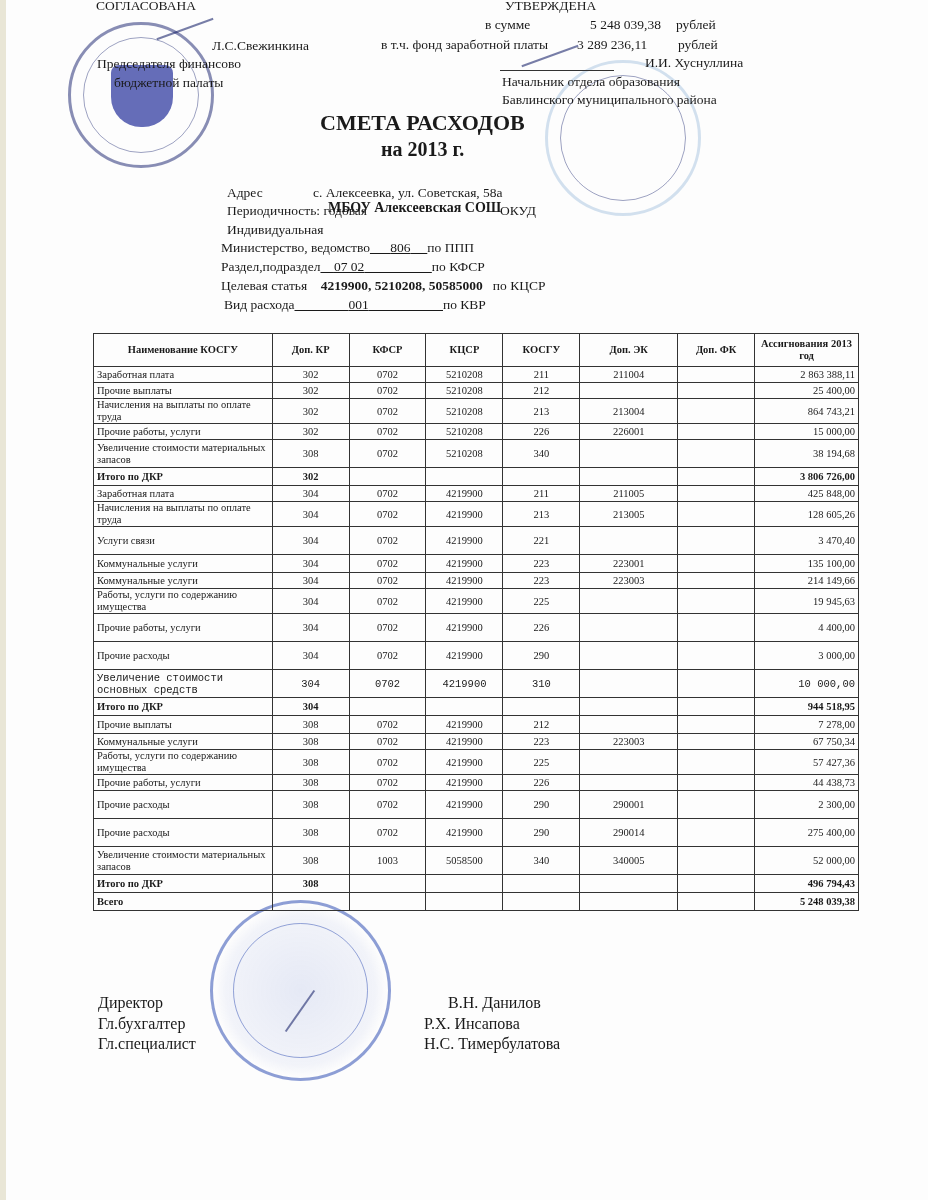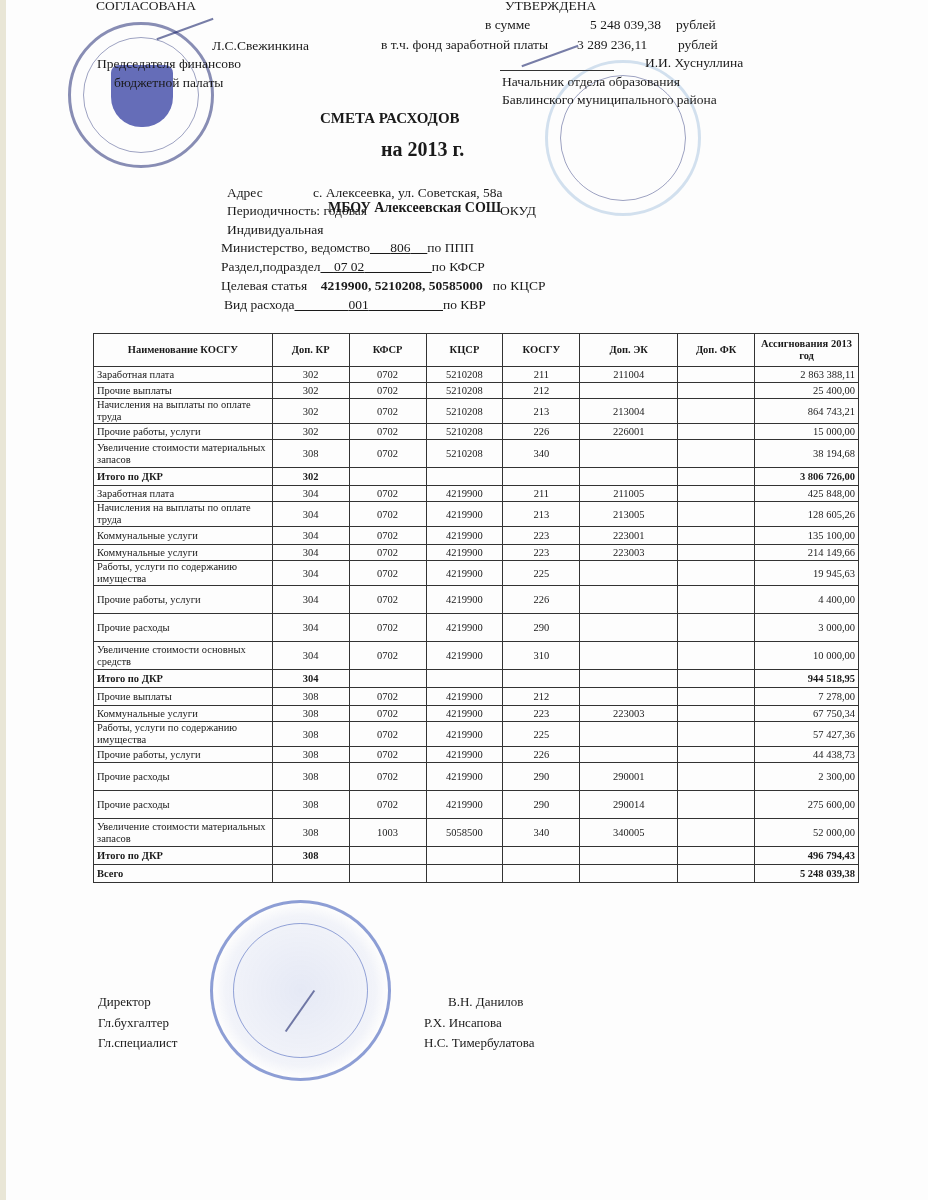--- a/index.html
+++ b/index.html
@@ -29,21 +29,21 @@
   }
   table.budget th, table.budget td { border: 1.3px solid #333; padding: 0 3px; }
   table.budget th { font-weight: bold; font-size: 10.5px; height: 32px; text-align: center; line-height: 12px; }
   table.budget td { text-align: center; vertical-align: middle; }
   table.budget td.name { text-align: left; line-height: 12px; }
   table.budget td.amt { text-align: right; }
   table.budget tr.total td { font-weight: bold; }
   col.c1 { width: 179px; } col.c2 { width: 77px; } col.c3 { width: 77px; } col.c4 { width: 77px; }
   col.c5 { width: 77px; } col.c6 { width: 98px; } col.c7 { width: 77px; } col.c8 { width: 104px; }
 
-  .footer-label { font-size: 13px; }
+  .footer-label { font-size: 16px; }
 </style>
 </head>
 <body>
 
 <div class="leftedge"></div>
 
 <div class="stamp inner stamp-tl">
     <div class="emblem"></div>
   </div>
 <div class="stamp inner stamp-tr"></div>
@@ -62,21 +62,21 @@
 <div class="abs t13" style="left:590px;top:17px;">5 248 039,38</div>
 <div class="abs t13" style="left:676px;top:17px;">рублей</div>
 <div class="abs t13" style="left:381px;top:37px;">в т.ч. фонд заработной платы</div>
 <div class="abs t13" style="left:577px;top:37px;">3 289 236,11</div>
 <div class="abs t13" style="left:678px;top:37px;">рублей</div>
 <div class="abs" style="left:500px;top:70px;width:114px;border-top:1px solid #333;"></div>
 <div class="abs t13" style="left:645px;top:55px;">И.И. Хуснуллина</div>
 <div class="abs t13" style="left:502px;top:74px;">Начальник отдела образования</div>
 <div class="abs t13" style="left:502px;top:92px;">Бавлинского муниципального района</div>
 
-<div class="abs bold" style="left:320px;top:110px;font-size:15px;">СМЕТА РАСХОДОВ</div>
+<div class="abs bold" style="left:320px;top:110px;font-size:22px;">СМЕТА РАСХОДОВ</div>
 <div class="abs bold" style="left:381px;top:138px;font-size:20px;">на 2013 г.</div>
 <div class="abs bold" style="left:328px;top:168px;font-size:14px;margin-top:32px;">МБОУ Алексеевская СОШ</div>
 
 <div class="abs t13" style="left:227px;top:185px;">Адрес</div>
 <div class="abs t13" style="left:313px;top:185px;">с. Алексеевка, ул. Советская, 58а</div>
 <div class="abs t13" style="left:227px;top:203px;">Периодичность: годовая</div>
 <div class="abs t13" style="left:500px;top:203px;">ОКУД</div>
 <div class="abs t13" style="left:227px;top:222px;">Индивидуальная</div>
 <div class="abs t13" style="left:221px;top:240px;">
   <span>Министерство, ведомство</span><span style="text-decoration:underline;">&nbsp;&nbsp;&nbsp;&nbsp;&nbsp;&nbsp;<span>806</span>&nbsp;&nbsp;&nbsp;&nbsp;&nbsp;</span><span>по ППП</span>
@@ -188,20 +188,30 @@
       <tr style="height: 20px;">
         <td class="name">Начисления на выплаты по оплате труда</td>
         <td>304</td>
         <td>0702</td>
         <td>4219900</td>
         <td>213</td>
         <td>213005</td>
         <td></td>
         <td class="amt">128 605,26</td>
       </tr>
+      <tr style="height: 28px;">
+        <td class="name">Услуги связи</td>
+        <td>304</td>
+        <td>0702</td>
+        <td>4219900</td>
+        <td>221</td>
+        <td></td>
+        <td></td>
+        <td class="amt">3 470,40</td>
+      </tr>
       <tr style="height: 18px;">
         <td class="name">Коммунальные услуги</td>
         <td>304</td>
         <td>0702</td>
         <td>4219900</td>
         <td>223</td>
         <td>223001</td>
         <td></td>
         <td class="amt">135 100,00</td>
       </tr>
@@ -238,21 +248,21 @@
       <tr style="height: 28px;">
         <td class="name">Прочие расходы</td>
         <td>304</td>
         <td>0702</td>
         <td>4219900</td>
         <td>290</td>
         <td></td>
         <td></td>
         <td class="amt">3 000,00</td>
       </tr>
-      <tr style="height: 28px;">
+      <tr style="height: 28px; font-family: Liberation Mono, monospace;">
         <td class="name">Увеличение стоимости основных средств</td>
         <td>304</td>
         <td>0702</td>
         <td>4219900</td>
         <td>310</td>
         <td></td>
         <td></td>
         <td class="amt">10 000,00</td>
       </tr>
       <tr class="total" style="height: 18px;">
@@ -316,21 +326,21 @@
         <td class="amt">2 300,00</td>
       </tr>
       <tr style="height: 28px;">
         <td class="name">Прочие расходы</td>
         <td>308</td>
         <td>0702</td>
         <td>4219900</td>
         <td>290</td>
         <td>290014</td>
         <td></td>
-        <td class="amt">275 600,00</td>
+        <td class="amt">275 400,00</td>
       </tr>
       <tr style="height: 28px;">
         <td class="name">Увеличение стоимости материальных запасов</td>
         <td>308</td>
         <td>1003</td>
         <td>5058500</td>
         <td>340</td>
         <td>340005</td>
         <td></td>
         <td class="amt">52 000,00</td>

